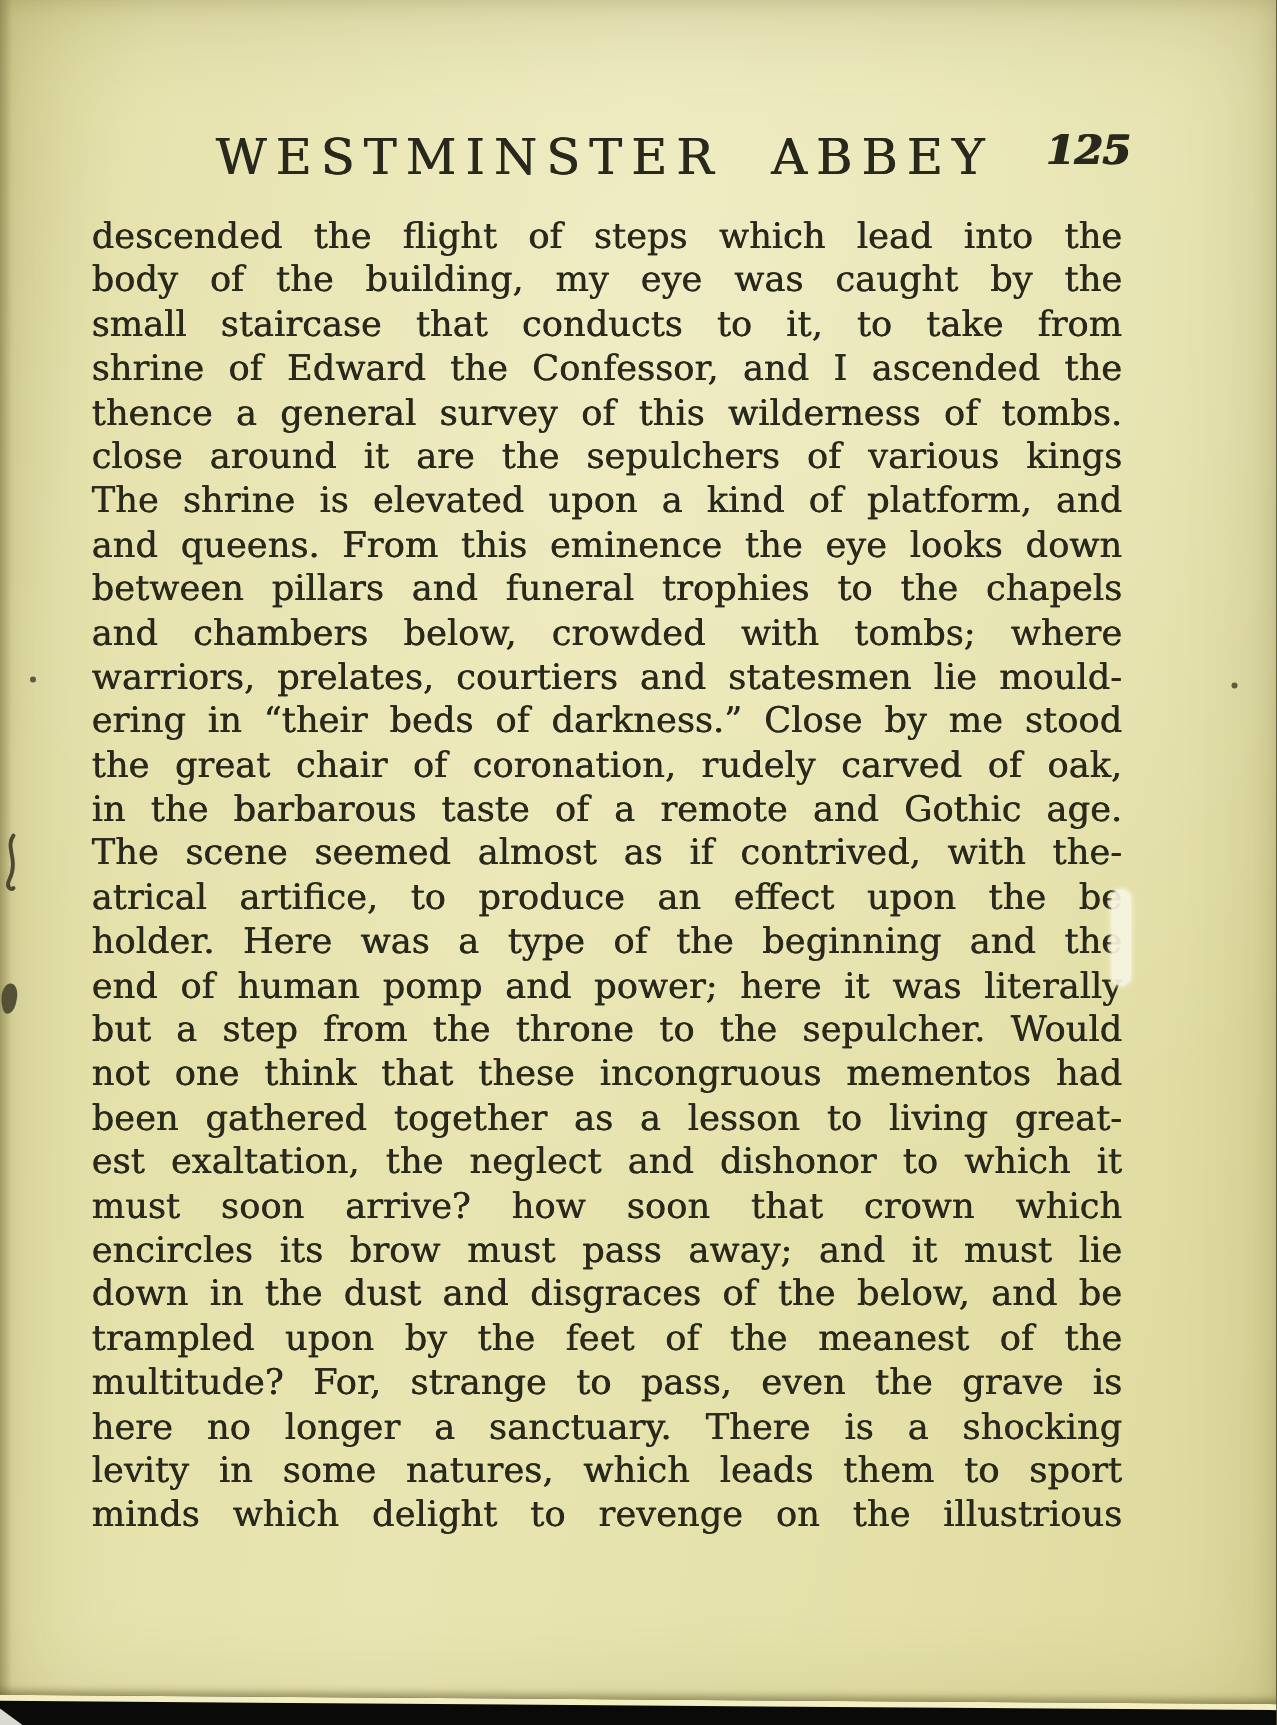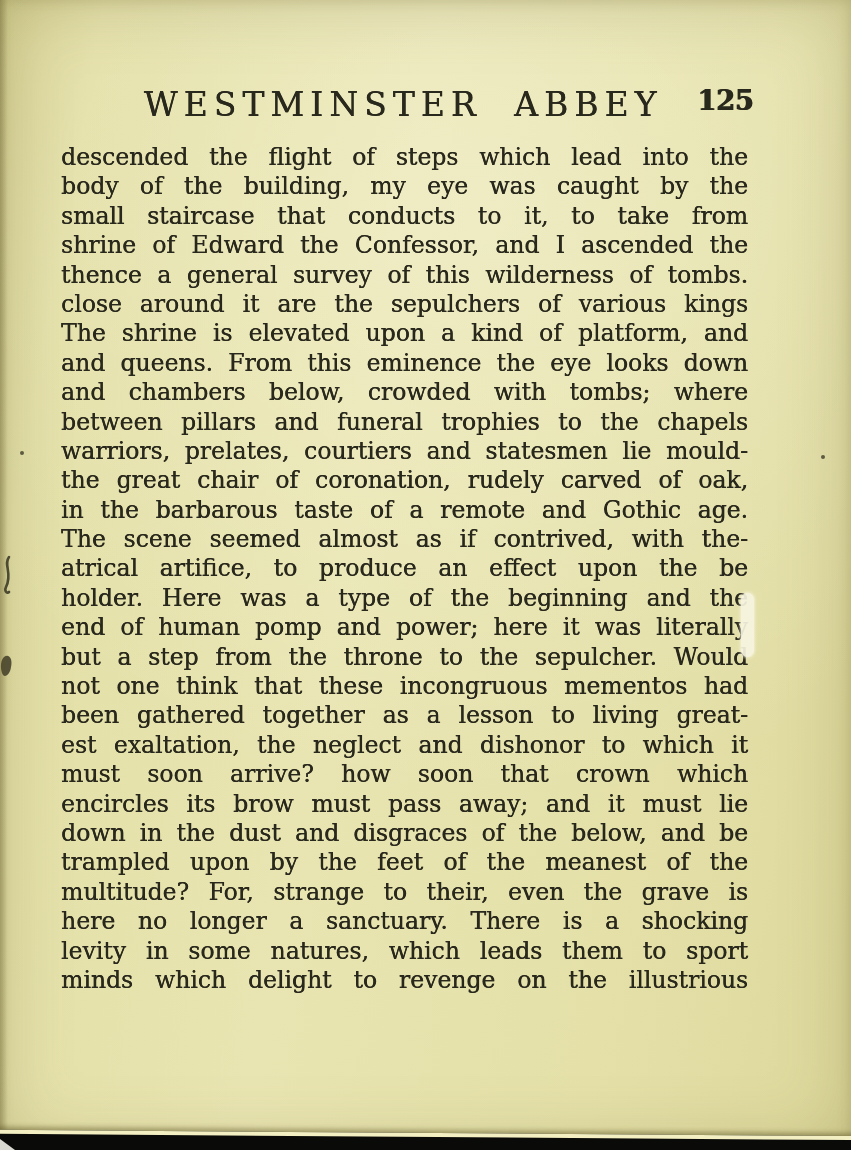--- a/index.html
+++ b/index.html
@@ -23,20 +23,21 @@
     position:absolute;top:85px;left:0;width:806px;
     text-align:center;
     font-size:33px;letter-spacing:6px;word-spacing:16px;
     font-weight:500;
     text-shadow:0.4px 0 0 currentColor;
   }
   .page-number{
     position:absolute;top:85px;left:697px;
     font-size:27px;font-weight:bold;
     text-shadow:1.3px 0 0 currentColor;
+    font-style:italic;
   }
   .text-block{
     position:absolute;top:143px;left:61px;width:687px;
     font-size:23.5px;
   }
   .line{
     height:29.4px;line-height:29.4px;
     text-align:justify;
     text-align-last:justify;
     text-shadow:0.35px 0 0 currentColor;
@@ -81,38 +82,39 @@
 
   <div class="text-block">
       <div class="line">descended the flight of steps which lead into the</div>
       <div class="line">body of the building, my eye was caught by the</div>
       <div class="line">small staircase that conducts to it, to take from</div>
       <div class="line">shrine of Edward the Confessor, and I ascended the</div>
       <div class="line">thence a general survey of this wilderness of tombs.</div>
       <div class="line">close around it are the sepulchers of various kings</div>
       <div class="line">The shrine is elevated upon a kind of platform, and</div>
       <div class="line">and queens. From this eminence the eye looks down</div>
+      <div class="line">between pillars and funeral trophies to the chapels</div>
       <div class="line">and chambers below, crowded with tombs; where</div>
-      <div class="line">between pillars and funeral trophies to the chapels</div>
       <div class="line">warriors, prelates, courtiers and statesmen lie mould-</div>
+      <div class="line">ering in “their beds of darkness.” Close by me stood</div>
       <div class="line">the great chair of coronation, rudely carved of oak,</div>
       <div class="line">in the barbarous taste of a remote and Gothic age.</div>
       <div class="line">The scene seemed almost as if contrived, with the-</div>
       <div class="line">atrical artifice, to produce an effect upon the be</div>
       <div class="line">holder. Here was a type of the beginning and the</div>
       <div class="line">end of human pomp and power; here it was literally</div>
       <div class="line">but a step from the throne to the sepulcher. Would</div>
       <div class="line">not one think that these incongruous mementos had</div>
       <div class="line">been gathered together as a lesson to living great-</div>
       <div class="line">est exaltation, the neglect and dishonor to which it</div>
       <div class="line">must soon arrive? how soon that crown which</div>
       <div class="line">encircles its brow must pass away; and it must lie</div>
       <div class="line">down in the dust and disgraces of the below, and be</div>
       <div class="line">trampled upon by the feet of the meanest of the</div>
-      <div class="line">multitude? For, strange to their, even the grave is</div>
+      <div class="line">multitude? For, strange to pass, even the grave is</div>
       <div class="line">here no longer a sanctuary. There is a shocking</div>
       <div class="line">levity in some natures, which leads them to sport</div>
       <div class="line">minds which delight to revenge on the illustrious</div>
     </div>
 
   <div class="scan-sliver"></div>
 
   <svg class="ink-marks" width="22" height="150" viewBox="0 0 22 150">
     <path d="M9,12 C 3,20 13,28 6,42 C 4,46 7,49 9,47" fill="none" stroke="rgba(52,50,33,0.85)" stroke-width="2.6" stroke-linecap="round"></path>
     <path d="M4,112 C 9,108 13,114 11,122 C 10,130 4,134 2,128 C 0,121 1,115 4,112 Z" fill="rgba(52,50,33,0.8)"></path>

